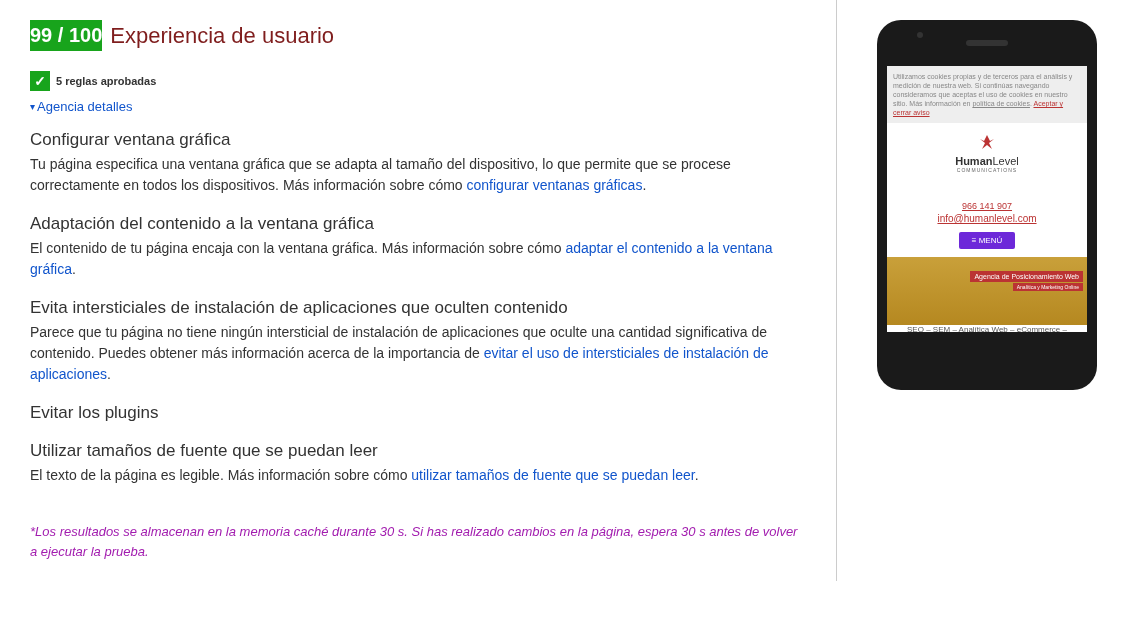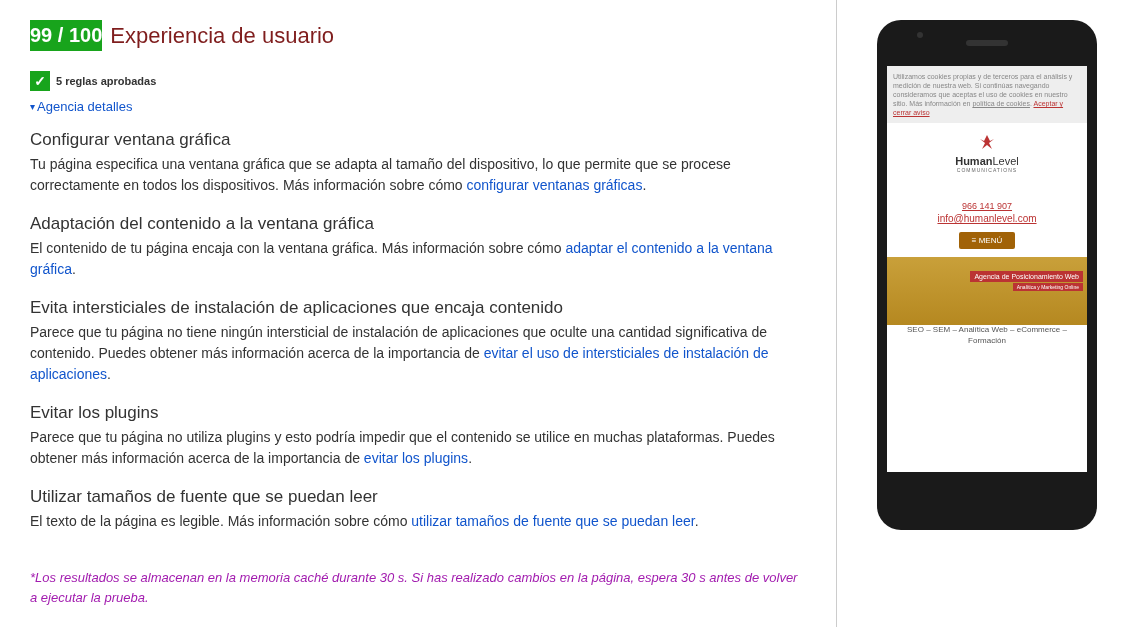--- a/index.html
+++ b/index.html
@@ -15,35 +15,35 @@
     .passed-text { font-weight: bold; font-size: 11px; }
     .toggle-line { display: flex; align-items: center; gap: 2px; margin-bottom: 16px; cursor: pointer; }
     .caret { color: #1155cc; font-size: 10px; }
     .toggle-text { color: #1155cc; font-size: 13px; }
     .rule { margin-bottom: 18px; }
     .rule-title { font-size: 17px; color: #333; margin-bottom: 4px; font-weight: normal; }
     .rule-desc { font-size: 14px; color: #333; line-height: 1.5; }
     .rule-desc a, .link { color: #1155cc; text-decoration: none; }
     .footnote { font-size: 13px; font-style: italic; color: #a21caf; margin-top: 36px; line-height: 1.5; }
     
-    .phone { width: 220px; height: 510px; background: #1a1a1a; border-radius: 24px; padding: 46px 10px 58px 10px; position: relative; }
+    .phone { width: 220px; height: 370px; background: #1a1a1a; border-radius: 24px; padding: 46px 10px 58px 10px; position: relative; }
     .phone::before { content: ""; position: absolute; top: 20px; left: 50%; transform: translateX(-50%); width: 42px; height: 6px; background: #333; border-radius: 3px; }
     .phone::after { content: ""; position: absolute; top: 12px; left: 40px; width: 6px; height: 6px; background: #333; border-radius: 50%; }
     .phone-screen { width: 100%; height: 100%; background: #fff; overflow: hidden; font-size: 8px; }
     .cookie-bar { background: #eee; color: #888; padding: 6px; font-size: 7px; line-height: 1.3; }
     .cookie-bar .u { text-decoration: underline; }
     .cookie-bar .red { color: #b33; text-decoration: underline; }
     .logo-area { text-align: center; padding: 10px 0 6px; }
     .logo-star { color: #b33; font-size: 16px; display: inline-block; }
     .logo-text { font-size: 11px; color: #333; }
     .logo-text .bold { font-weight: bold; }
     .logo-sub { font-size: 5px; letter-spacing: 1px; color: #666; }
     .phone-phone { color: #b33; font-size: 9px; text-decoration: underline; text-align: center; margin-top: 22px; }
     .phone-email { color: #b33; font-size: 10px; text-decoration: underline; text-align: center; margin-top: 2px; }
-    .menu-btn { background: #a16207; color: #fff; margin: 8px auto; width: 56px; padding: 4px 0; font-size: 8px; text-align: center; border-radius: 2px; }
+    .menu-btn { background: #6d28d9; color: #fff; margin: 8px auto; width: 56px; padding: 4px 0; font-size: 8px; text-align: center; border-radius: 2px; }
     .hero { background: linear-gradient(180deg, #c9a03a 0%, #b58820 100%); height: 68px; position: relative; }
     .hero-banner { position: absolute; right: 4px; top: 14px; text-align: right; }
     .hero-banner .t1 { background: #b33; color: #fff; font-size: 7px; padding: 2px 4px; display: inline-block; }
     .hero-banner .t2 { background: #b33; color: #fff; font-size: 5px; padding: 1px 4px; display: inline-block; margin-top: 1px; }
     .services-title { text-align: center; color: #777; font-size: 11px; padding: 14px 4px 6px; }
     .services-sub { text-align: center; color: #555; font-size: 8px; padding: 0 6px 10px; line-height: 1.3; }
   </style>
 </head>
 <body>
 
@@ -68,27 +68,26 @@
       <h3 class="rule-title">Configurar ventana gráfica</h3>
       <p class="rule-desc"><span>Tu página especifica una ventana gráfica que se adapta al tamaño del dispositivo, lo que permite que se procese correctamente en todos los dispositivos. Más información sobre cómo </span><a href="#" class="link">configurar ventanas gráficas</a><span>.</span></p>
     </div>
 
     <div class="rule">
       <h3 class="rule-title">Adaptación del contenido a la ventana gráfica</h3>
       <p class="rule-desc"><span>El contenido de tu página encaja con la ventana gráfica. Más información sobre cómo </span><a href="#" class="link">adaptar el contenido a la ventana gráfica</a><span>.</span></p>
     </div>
 
     <div class="rule">
-      <h3 class="rule-title">Evita intersticiales de instalación de aplicaciones que encaja contenido</h3>
+      <h3 class="rule-title">Evita intersticiales de instalación de aplicaciones que oculten contenido</h3>
       <p class="rule-desc"><span>Parece que tu página no tiene ningún intersticial de instalación de aplicaciones que oculte una cantidad significativa de contenido. Puedes obtener más información acerca de la importancia de </span><a href="#" class="link">evitar el uso de intersticiales de instalación de aplicaciones</a><span>.</span></p>
     </div>
 
     <div class="rule">
       <h3 class="rule-title">Evitar los plugins</h3>
-      <p class="rule-desc"><span>Parece que tu página no utiliza plugins y esto podría impedir que el contenido se utilice en muchas plataformas. Puedes obtener más información acerca de la importancia de </span><a href="#" class="link">evitar los plugins</a><span>.</span></p>
     </div>
 
     <div class="rule">
       <h3 class="rule-title">Utilizar tamaños de fuente que se puedan leer</h3>
       <p class="rule-desc"><span>El texto de la página es legible. Más información sobre cómo </span><a href="#" class="link">utilizar tamaños de fuente que se puedan leer</a><span>.</span></p>
     </div>
 
     <p class="footnote">*Los resultados se almacenan en la memoria caché durante 30 s. Si has realizado cambios en la página, espera 30 s antes de volver a ejecutar la prueba.</p>
   </div>
 

